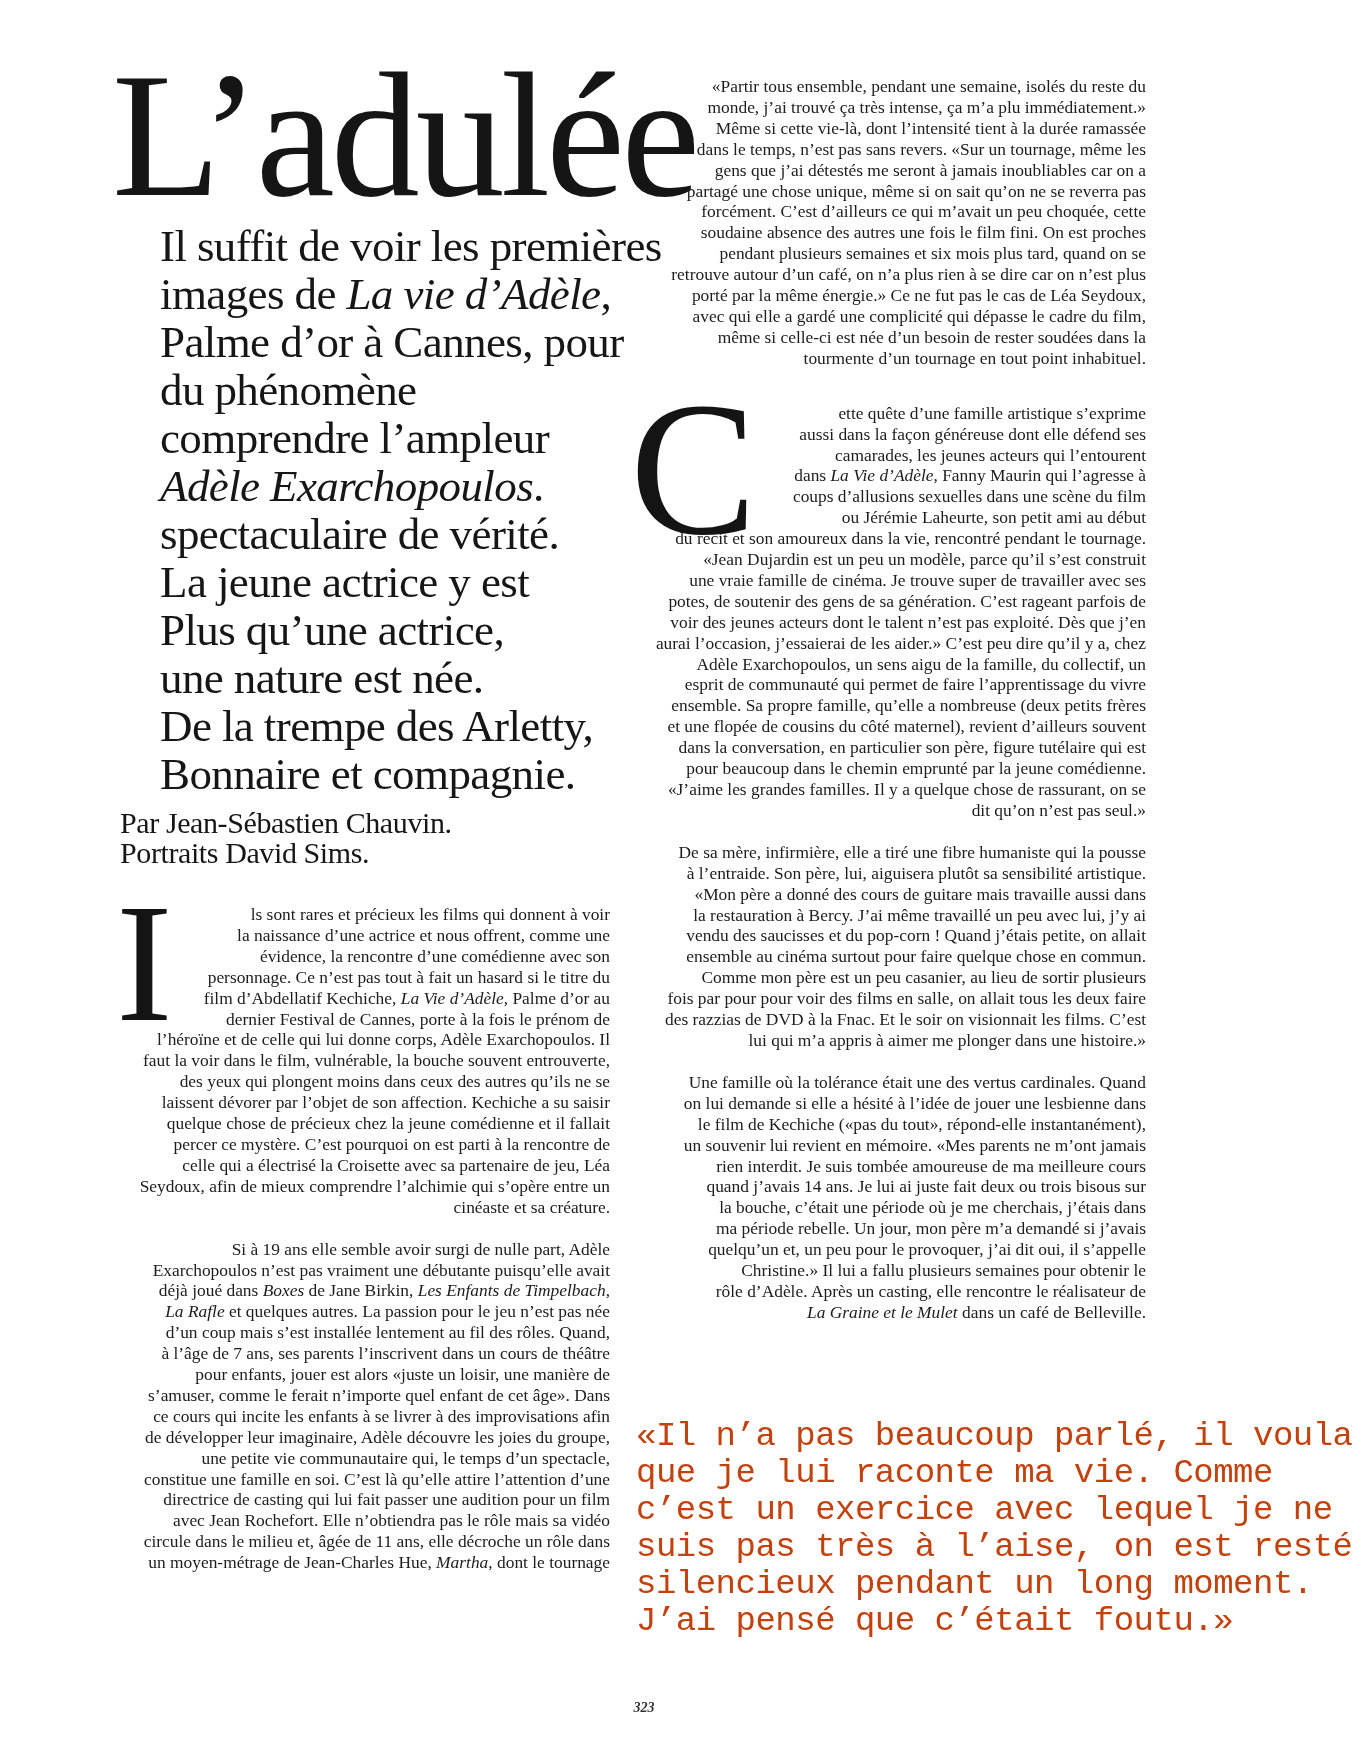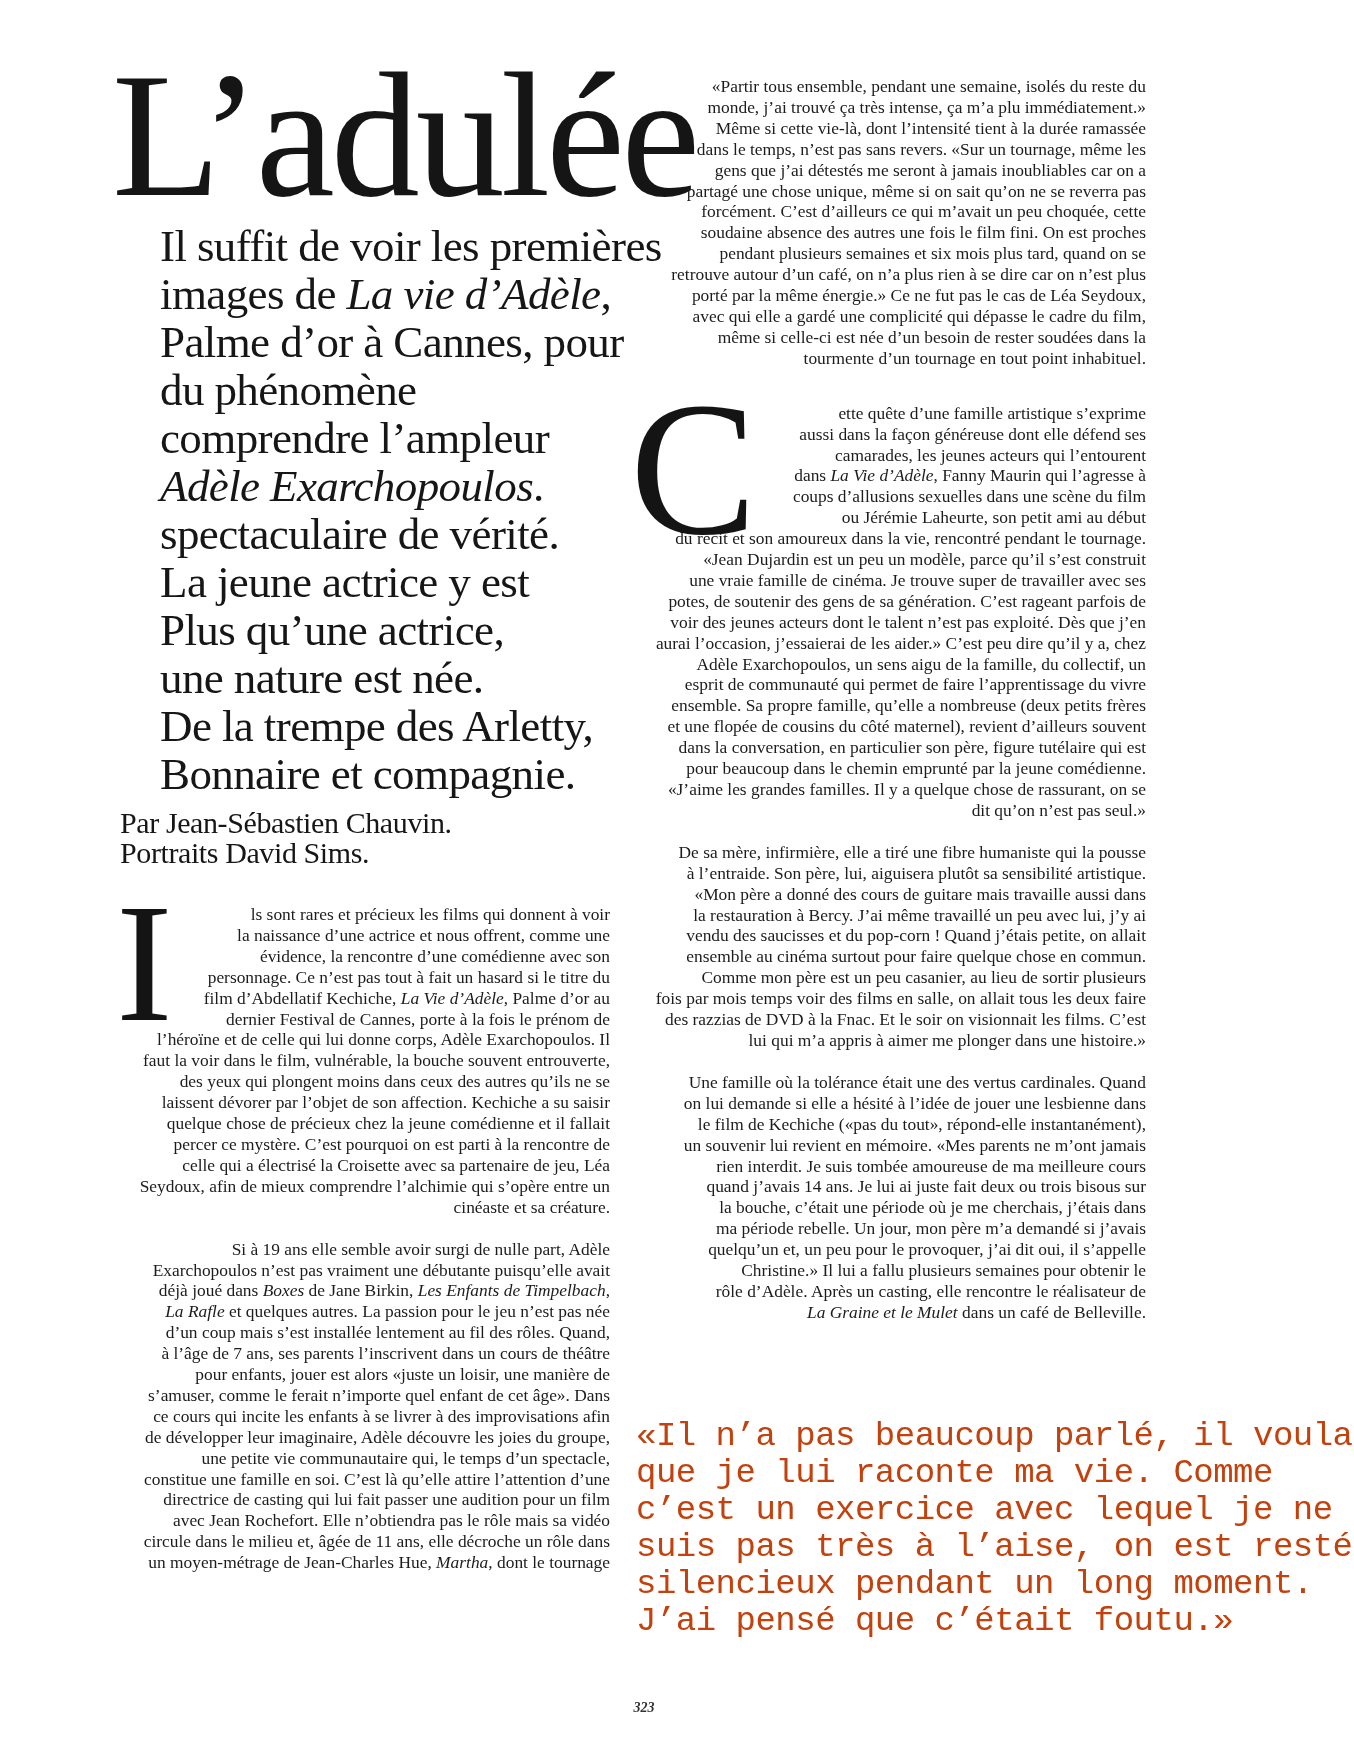--- a/index.html
+++ b/index.html
@@ -185,21 +185,21 @@
     </div>
     <div class="para-gap"></div>
     <div>
       <span class="line">De sa mère, infirmière, elle a tiré une fibre humaniste qui la pousse</span>
       <span class="line">à l’entraide. Son père, lui, aiguisera plutôt sa sensibilité artistique.</span>
       <span class="line">«Mon père a donné des cours de guitare mais travaille aussi dans</span>
       <span class="line">la restauration à Bercy. J’ai même travaillé un peu avec lui, j’y ai</span>
       <span class="line">vendu des saucisses et du pop-corn ! Quand j’étais petite, on allait</span>
       <span class="line">ensemble au cinéma surtout pour faire quelque chose en commun.</span>
       <span class="line">Comme mon père est un peu casanier, au lieu de sortir plusieurs</span>
-      <span class="line">fois par mois temps voir des films en salle, on allait tous les deux faire</span>
+      <span class="line">fois par pour pour voir des films en salle, on allait tous les deux faire</span>
       <span class="line">des razzias de DVD à la Fnac. Et le soir on visionnait les films. C’est</span>
       <span class="line">lui qui m’a appris à aimer me plonger dans une histoire.»</span>
     </div>
     <div class="para-gap"></div>
     <div>
       <span class="line">Une famille où la tolérance était une des vertus cardinales. Quand</span>
       <span class="line">on lui demande si elle a hésité à l’idée de jouer une lesbienne dans</span>
       <span class="line">le film de Kechiche («pas du tout», répond-elle instantanément),</span>
       <span class="line">un souvenir lui revient en mémoire. «Mes parents ne m’ont jamais</span>
       <span class="line">rien interdit. Je suis tombée amoureuse de ma meilleure cours</span>

